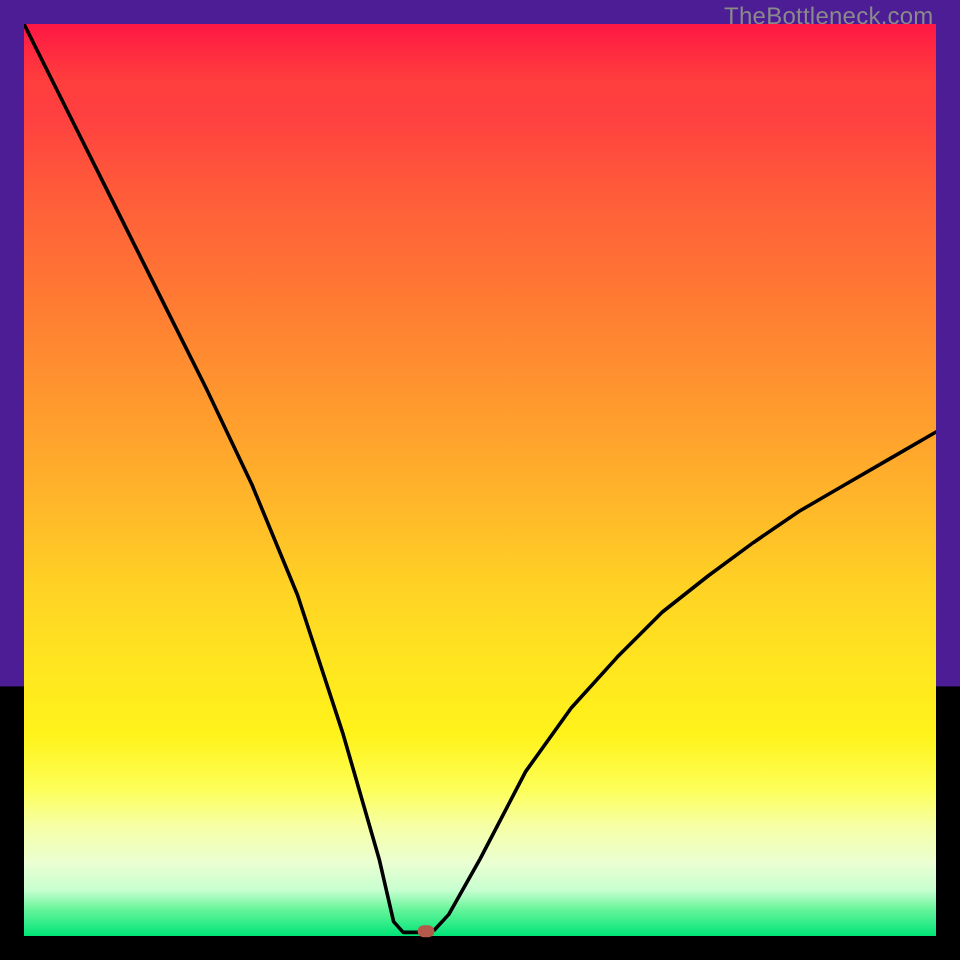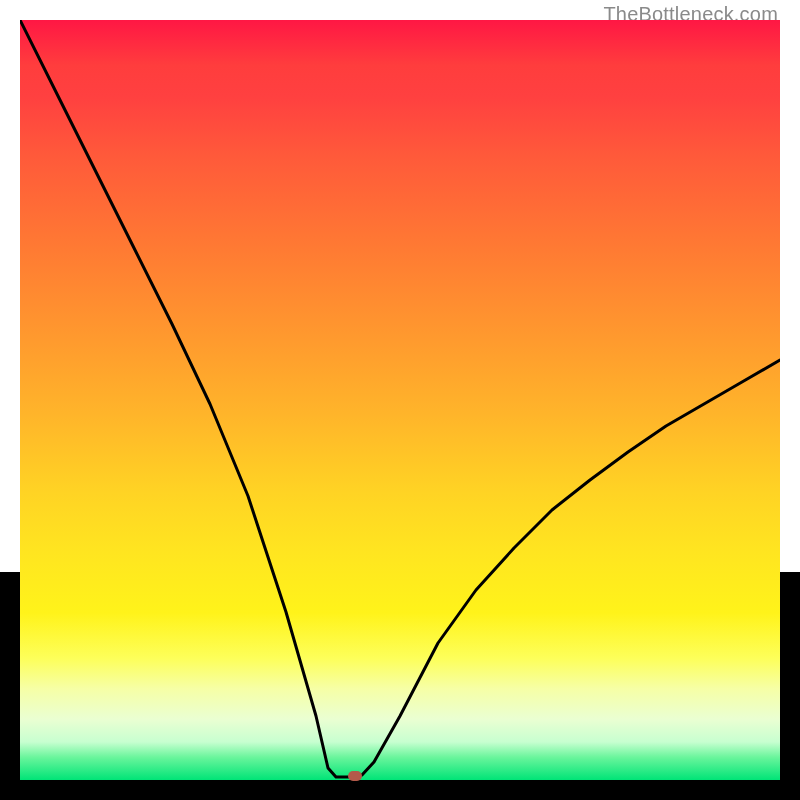--- a/index.html
+++ b/index.html
@@ -7,21 +7,21 @@
     padding: 0;
     width: 800px;
     height: 800px;
     background: #000;
     font-family: Arial, Helvetica, sans-serif;
     overflow: hidden;
   }
   .outer {
     width: 800px;
     height: 572px;
-    background: #ffffff;
+    background: #4c1d95;
     position: relative;
   }
   .plot {
     position: absolute;
     left: 20px;
     top: 20px;
     width: 760px;
     height: 760px;
     background: linear-gradient(to bottom,
       #ff1744 0%,

